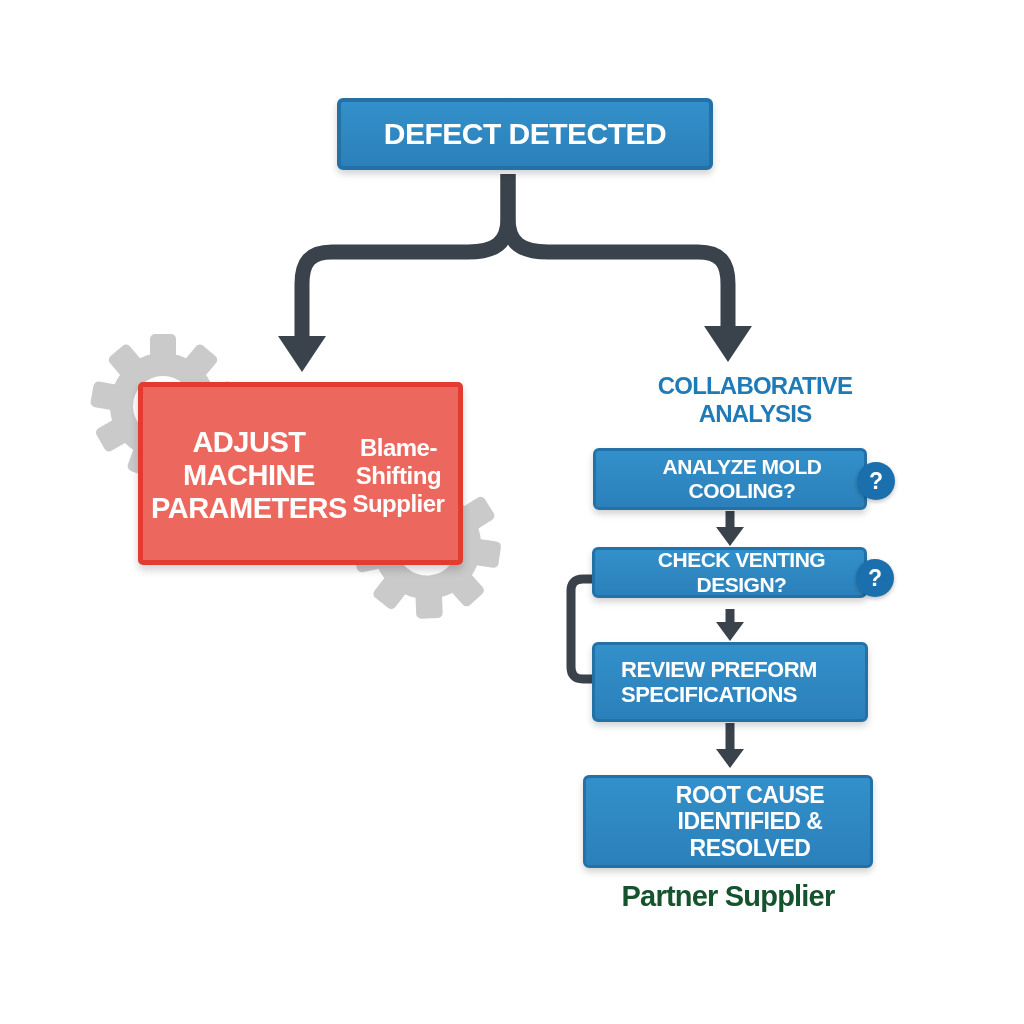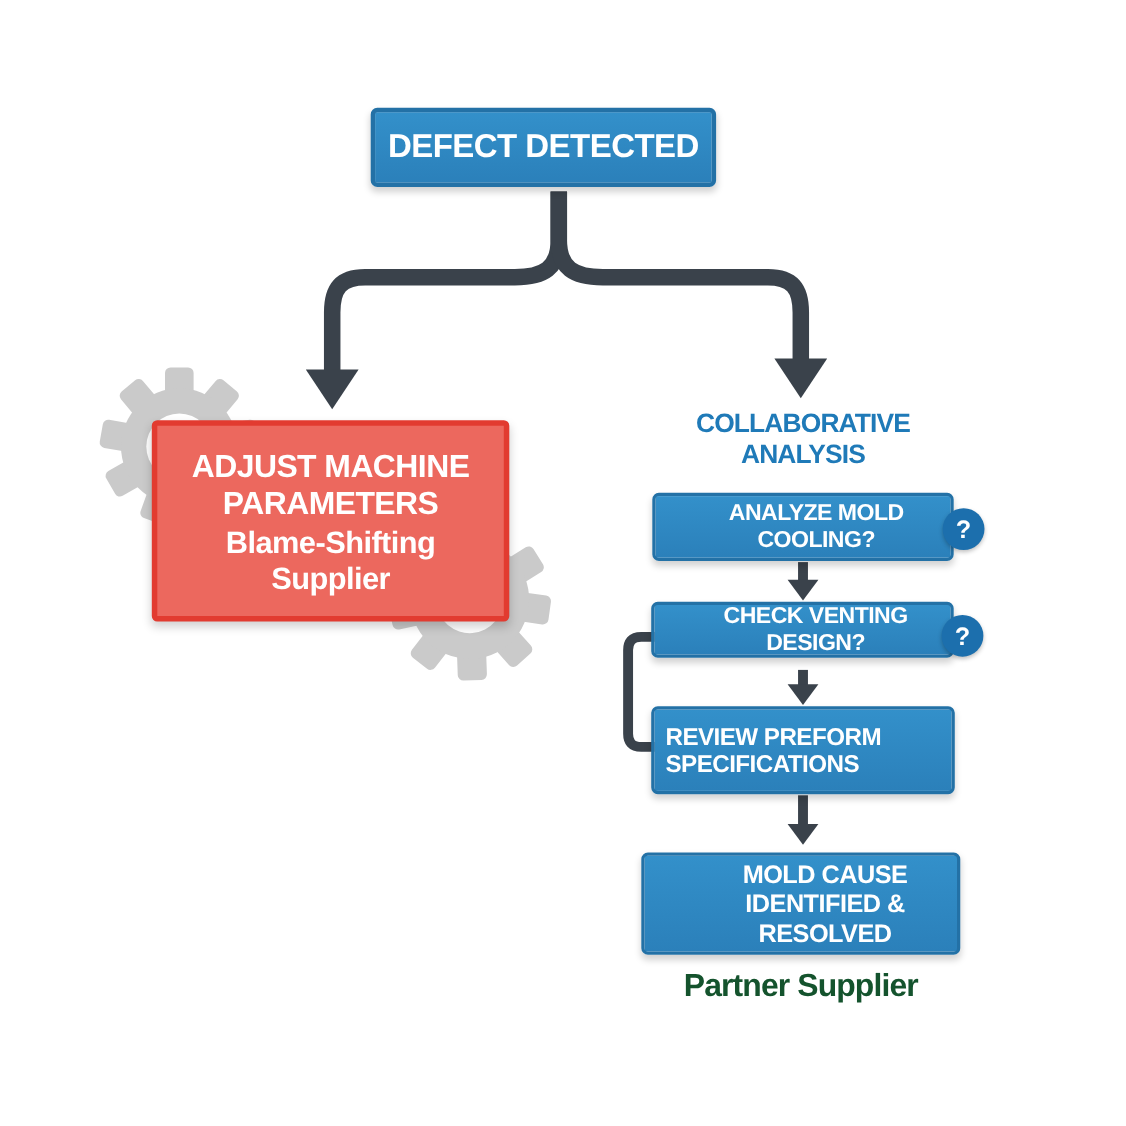--- a/index.html
+++ b/index.html
@@ -13,40 +13,40 @@
     display:flex;align-items:center;justify-content:center;text-align:center;
     color:#ffffff;font-weight:bold;border-radius:6px;
     box-shadow:0 4px 7px rgba(0,0,0,0.18);
   }
   .bluebox{
     background:linear-gradient(180deg,#3390ca 0%,#2b80ba 100%);
     border:3px solid #2371a6;
     letter-spacing:-0.5px;
   }
   .start-box{
-    left:337px;top:98px;width:314px;height:72px;
+    left:337px;top:98px;width:376px;height:72px;
     border-width:4px;font-size:30px;letter-spacing:-0.5px;
   }
   .red-box{
     left:138px;top:382px;width:325px;height:183px;
     background:#ec685e;border:5px solid #e23b30;border-radius:5px;
-    display:flex;flex-direction:column;align-items:center;justify-content:space-between;
+    display:flex;flex-direction:row;align-items:center;justify-content:space-between;
     padding:22px 8px 18px 8px;color:#ffffff;font-weight:bold;text-align:center;
     box-shadow:0 5px 9px rgba(0,0,0,0.18);
   }
   .red-box .title{font-size:29px;line-height:1.14;letter-spacing:-0.5px;}
-  .red-box .subtitle{font-size:28px;letter-spacing:-0.5px;}
+  .red-box .subtitle{font-size:24px;letter-spacing:-0.5px;}
   .branch-heading{
-    left:575px;top:372px;width:310px;text-align:center;
+    left:600px;top:372px;width:310px;text-align:center;
     color:#1f7ab8;font-weight:bold;font-size:24px;letter-spacing:-0.8px;
   }
   .step{font-size:21px;line-height:1.15;padding-left:44px;}
   .step-1{left:593px;top:448px;width:274px;height:62px;padding-right:20px;}
   .step-2{left:592px;top:547px;width:275px;height:51px;padding-right:20px;}
-  .step-3{left:592px;top:642px;width:276px;height:80px;justify-content:flex-start;text-align:left;padding-left:10px;font-size:22px;}
+  .step-3{left:592px;top:642px;width:276px;height:80px;justify-content:flex-start;text-align:left;padding-left:26px;font-size:22px;}
   .step-4{left:583px;top:775px;width:290px;height:93px;font-size:23px;}
   .qcircle{
     width:38px;height:38px;border-radius:50%;
     background:#1c6fad;color:#ffffff;font-weight:bold;font-size:23px;
     display:flex;align-items:center;justify-content:center;
     box-shadow:0 2px 4px rgba(0,0,0,0.25);
   }
   .q-1{left:857px;top:462px;}
   .q-2{left:856px;top:559px;}
   .footer-label{
@@ -144,20 +144,20 @@
 
   <div class="abs flowbox bluebox step step-3">
     <span>
       <span style="display:block">REVIEW PREFORM</span>
       <span style="display:block">SPECIFICATIONS</span>
     </span>
   </div>
 
   <div class="abs flowbox bluebox step step-4">
     <span>
-      <span style="display:block">MOLD CAUSE</span>
+      <span style="display:block">ROOT CAUSE</span>
       <span style="display:block">IDENTIFIED &amp; RESOLVED</span>
     </span>
   </div>
 
   <div class="abs footer-label">Partner Supplier</div>
 
 </div>
 
 </body></html>

